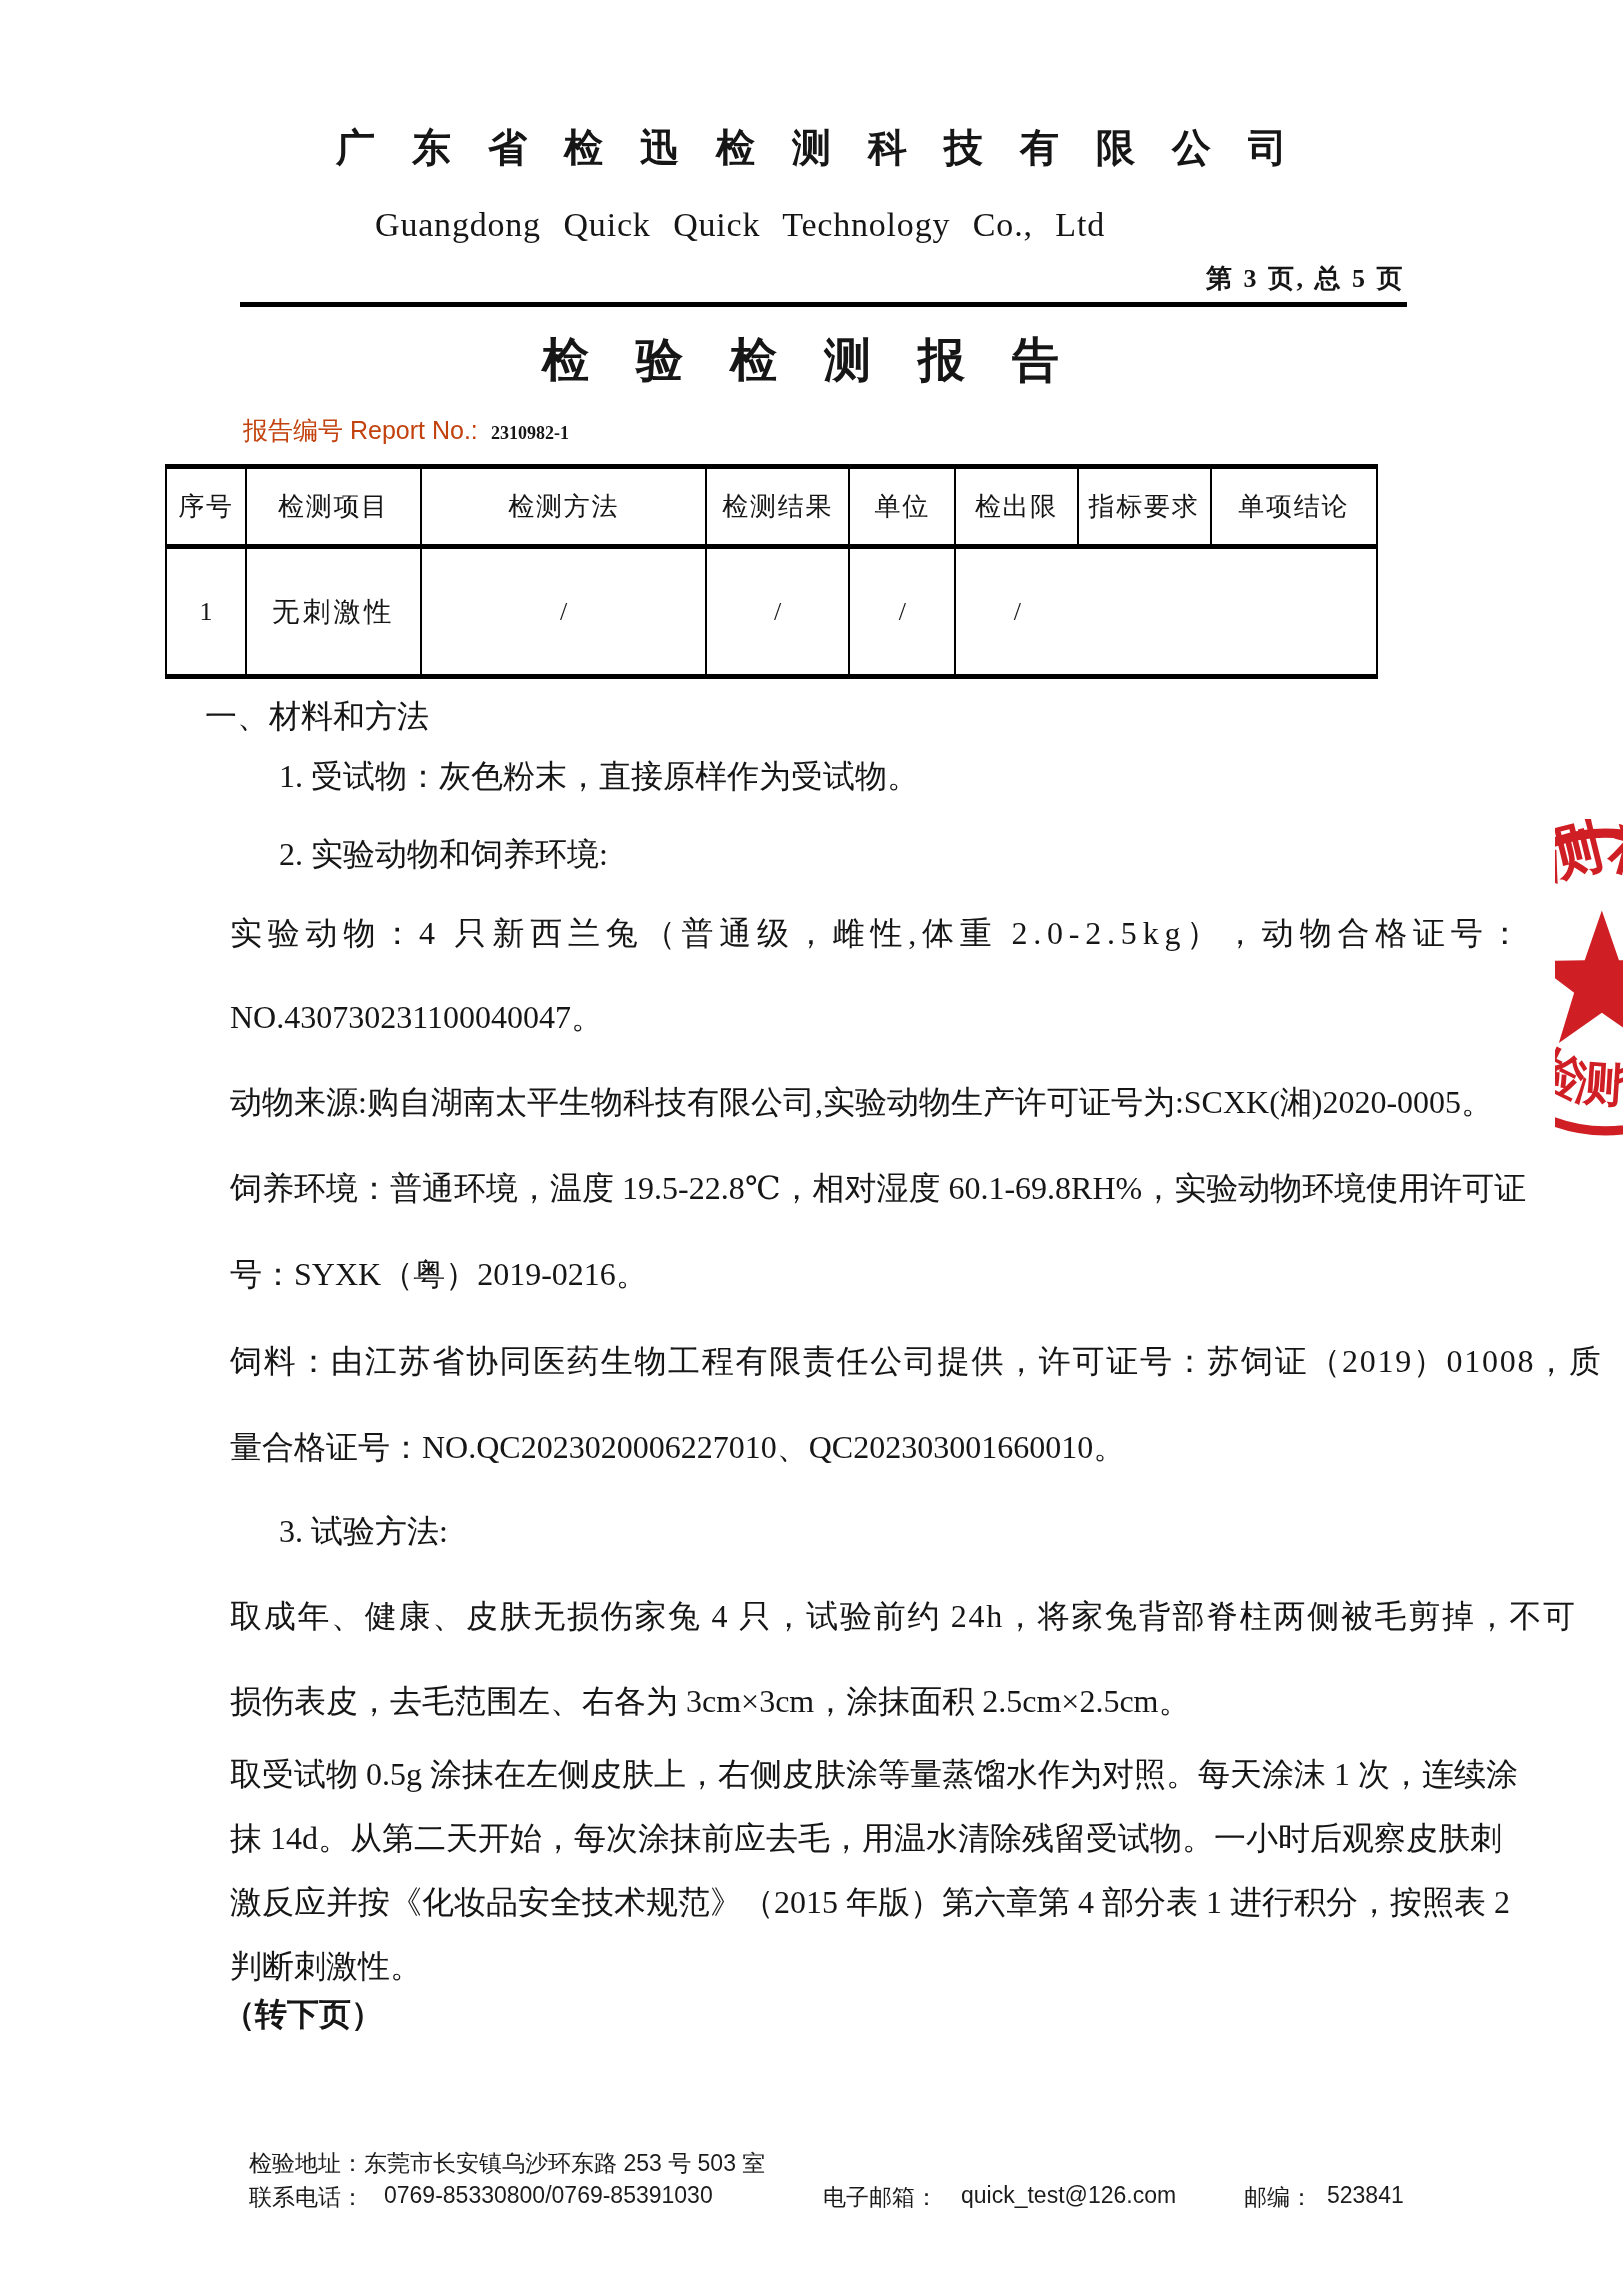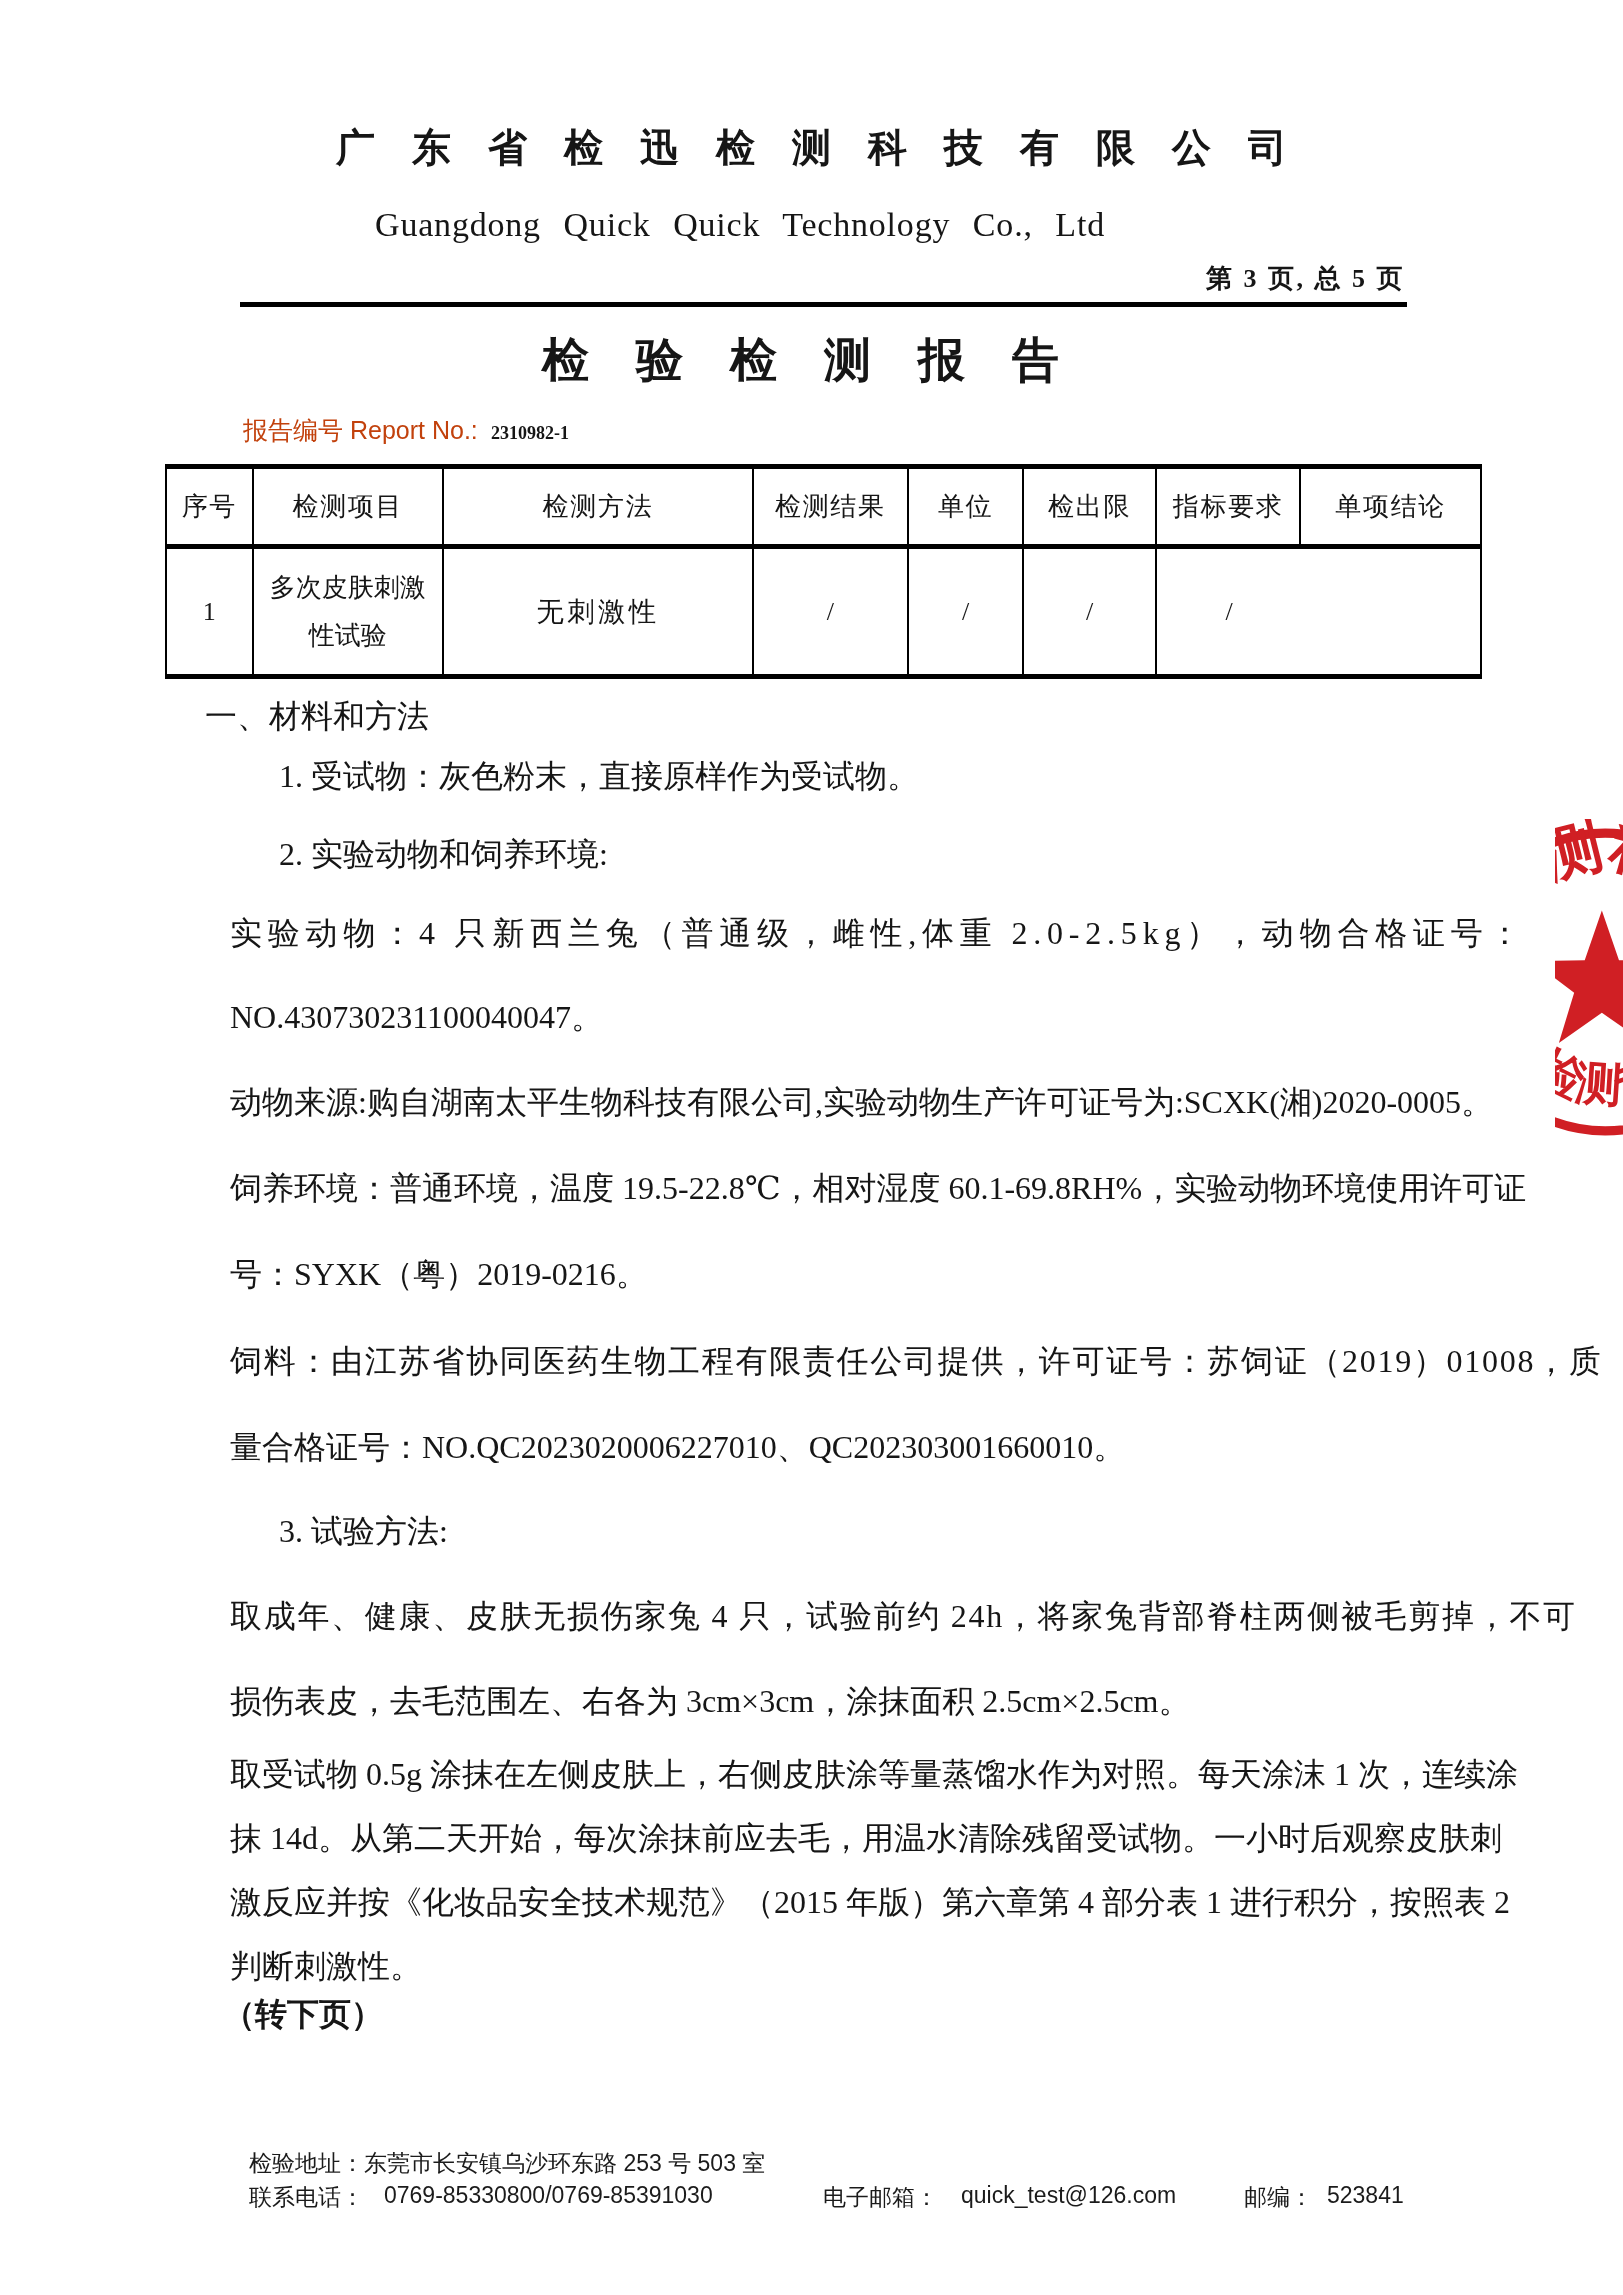--- a/index.html
+++ b/index.html
@@ -15,21 +15,21 @@
   .company-en { top:206px; left:0; width:1480px; text-align:center; font-size:34px; font-weight:500; word-spacing:13.3px; letter-spacing:0.8px; }
   .page-indicator { top:261px; right:218px; font-size:26px; font-weight:bold; letter-spacing:2.5px; }
   .header-rule { top:302px; left:240px; width:1167px; height:5px; background:#000; }
   .report-title { top:329px; left:542px; font-size:47px; font-weight:bold; letter-spacing:47px; }
   .report-no { top:414px; left:243px; font-size:25px; }
   .report-no .lbl { font-family:"Liberation Sans","DejaVu Sans",sans-serif; color:#c2410c; }
   .report-no .val { font-size:18px; font-weight:bold; margin-left:13.3px; }
 
   
   .rtable {
-    position:absolute; top:464px; left:165px; width:1317px;
+    position:absolute; top:464px; left:165px; width:1213px;
     display:grid; box-sizing:border-box;
     grid-template-columns:6.6% 14.5% 23.6% 11.8% 8.8% 10.1% 11% 13.6%;
     grid-template-rows:80px 125px;
     border:2.5px solid #000; border-top-width:5.8px; border-bottom-width:5.8px;
     background:#fff;
   }
   .rtable .cell {
     display:flex; align-items:center; justify-content:center;
     text-align:center; border-right:2.5px solid #000;
     font-size:26px; white-space:pre-line; box-sizing:border-box;
@@ -69,22 +69,20 @@
   <div class="cell hdr">序号</div>
   <div class="cell hdr">检测项目</div>
   <div class="cell hdr">检测方法</div>
   <div class="cell hdr">检测结果</div>
   <div class="cell hdr">单位</div>
   <div class="cell hdr">检出限</div>
   <div class="cell hdr">指标要求</div>
   <div class="cell hdr lastcol">单项结论</div>
 
   <div class="cell">1</div>
-  <div class="cell tall">多次皮肤刺激
-性试验</div>
   <div class="cell result">无刺激性</div>
   <div class="cell">/</div>
   <div class="cell">/</div>
   <div class="cell">/</div>
   <div class="cell lastcol">/</div>
 </div>
 
 <div class="bline" style="left:205px; top:695px;">一、材料和方法</div>
 <div class="bline" style="left:279px; top:755px;">1. 受试物：灰色粉末，直接原样作为受试物。</div>
 <div class="bline" style="left:279px; top:833px;">2. 实验动物和饲养环境:</div>

